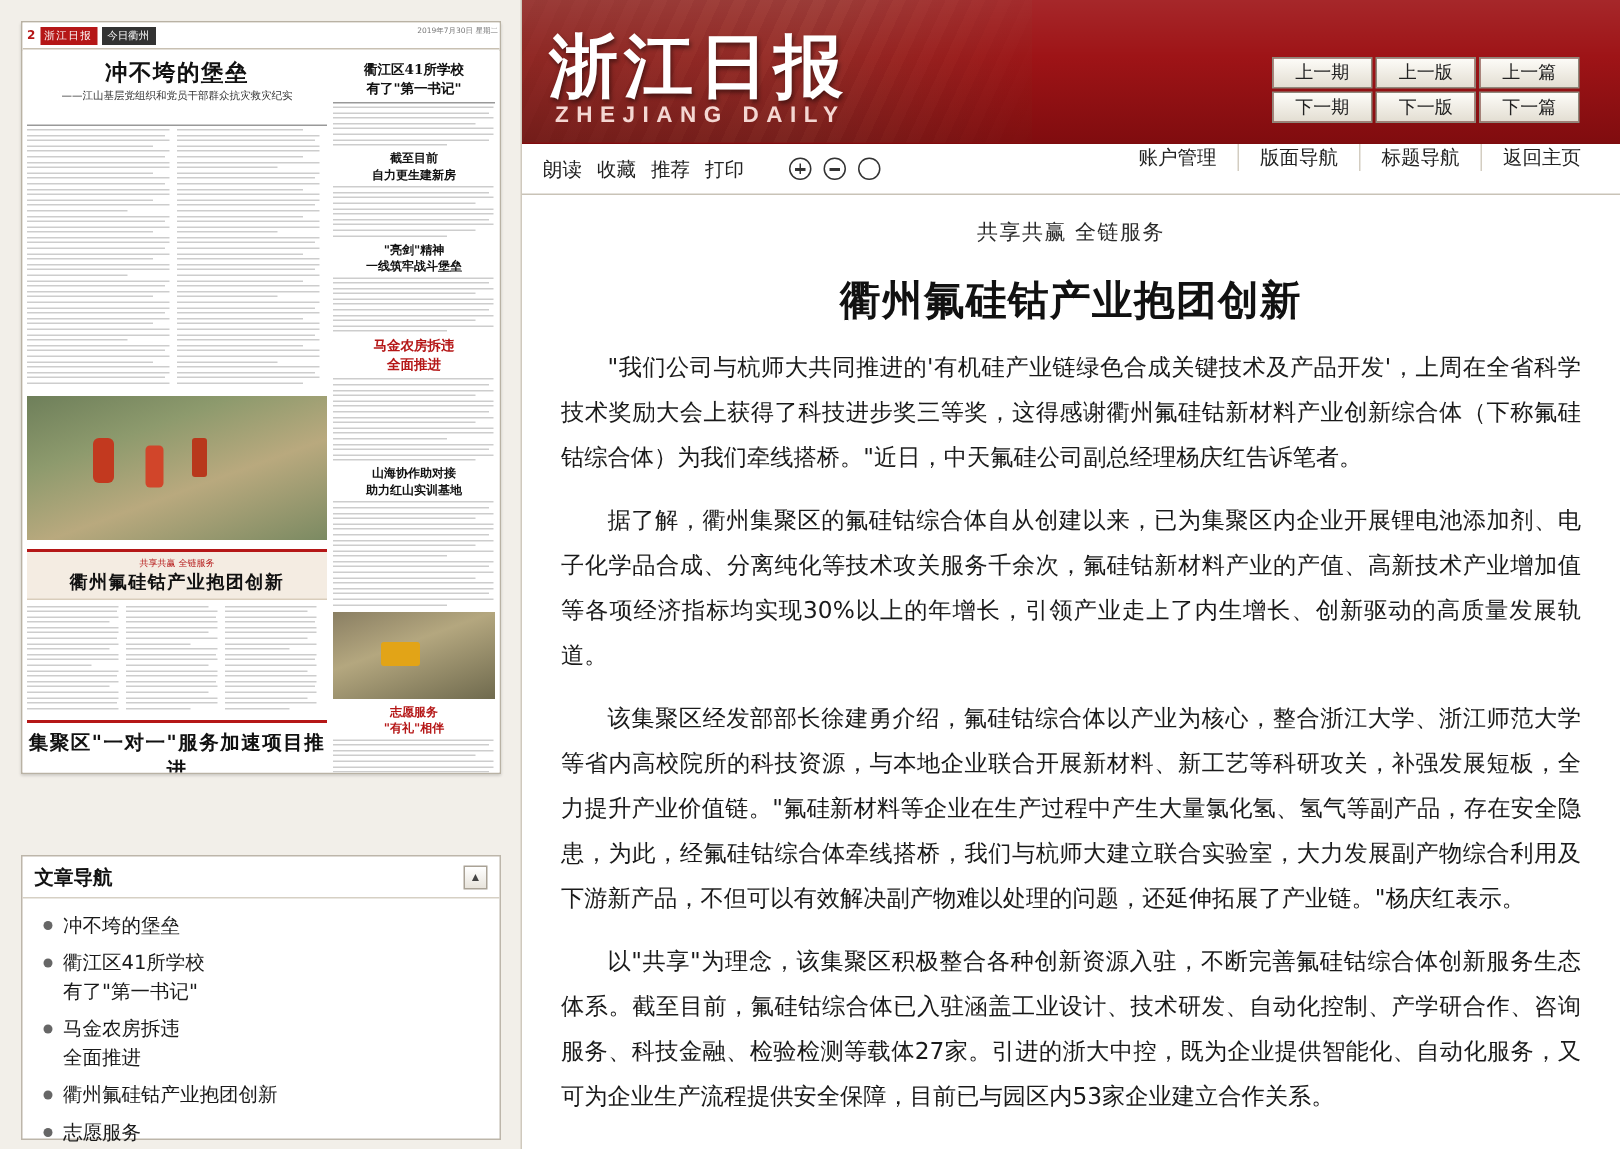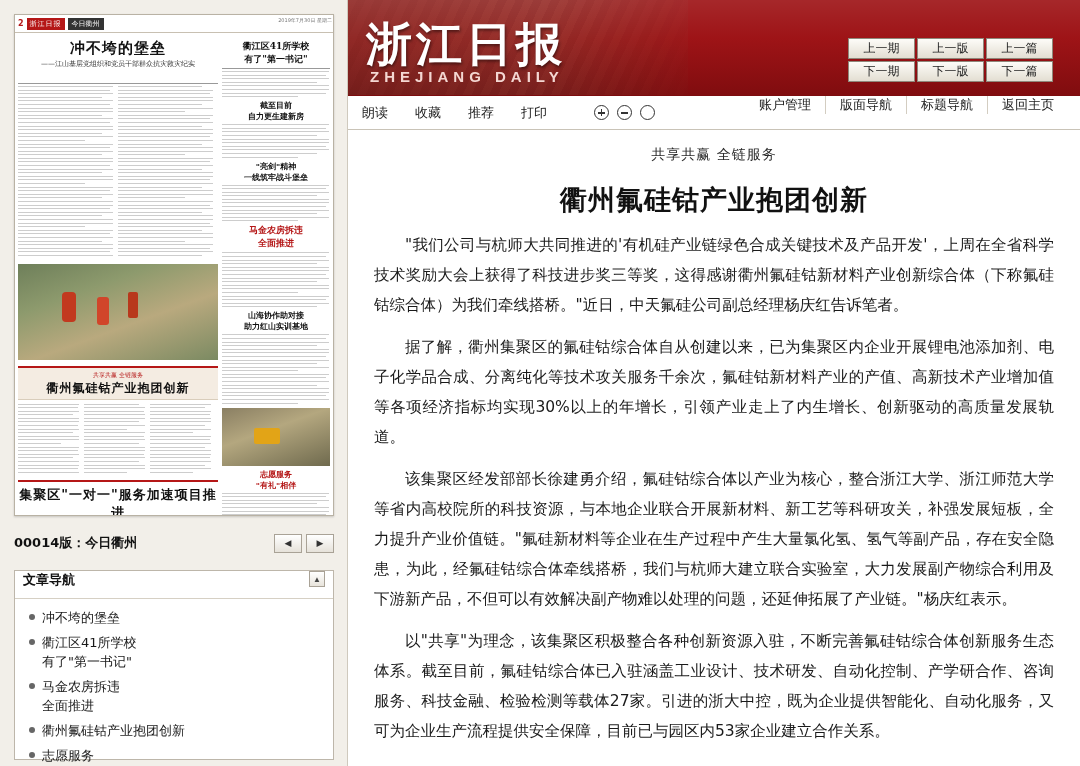--- a/index.html
+++ b/index.html
@@ -175,21 +175,21 @@
   
   .nav-box {
     position: absolute; left: 14px; top: 570px;
     width: 320px; height: 190px;
     background: #ffffff;
     border: 1px solid #bdb6aa;
   }
   .nav-box-header {
     height: 28px;
     border-bottom: 1px solid #d6d0c4;
-    display: flex; justify-content: space-between;
+    display: flex; align-items: center; justify-content: space-between;
     padding: 0 8px;
   }
   .nav-box-title {
     font-size: 13px; color: #111; font-weight: bold;
     font-family: "DejaVu Sans", sans-serif;
   }
   .nav-collapse {
     width: 16px; height: 16px;
     border: 1px solid #a9a296;
     background: linear-gradient(#ffffff,#e8e4dc);
@@ -279,21 +279,21 @@
 
   
   .toolbar {
     position: relative;
     height: 34px;
     background: #ffffff;
     border-bottom: 1px solid #c9c3b7;
     display: flex; align-items: center;
   }
   .tb-left {
-    display: flex; align-items: center; gap: 27px;
+    display: flex; align-items: center; gap: 10px;
     margin-left: 14px;
     font-size: 13px; color: #222;
     font-family: "DejaVu Sans", sans-serif;
   }
   .tb-left span { cursor: pointer; }
   .tb-zoom { display: flex; align-items: center; gap: 8px; margin-left: 20px; }
   .zoom-ico {
     width: 15px; height: 15px;
     border: 1.4px solid #333; border-radius: 50%;
     position: relative; cursor: pointer;
@@ -662,27 +662,20 @@
               <div class="fakeline s3"></div>
                 <div class="fakeline s3"></div>
                 <div class="fakeline s1"></div>
             </div>
           </div>
 
         </div>
       </div>
     </div>
 
-    <div class="page-label-row">
-      <div class="page-label">00014版：今日衢州</div>
-      <div class="pager">
-        <div class="pager-btn">◀</div>
-        <div class="pager-btn">▶</div>
-      </div>
-    </div>
 
     <div class="nav-box">
       <div class="nav-box-header">
         <div class="nav-box-title">文章导航</div>
         <div class="nav-collapse">▲</div>
       </div>
       <div class="nav-list">
         <div class="nav-item">
           <div class="nav-bullet"></div>
           <div class="nav-text">冲不垮的堡垒</div>

